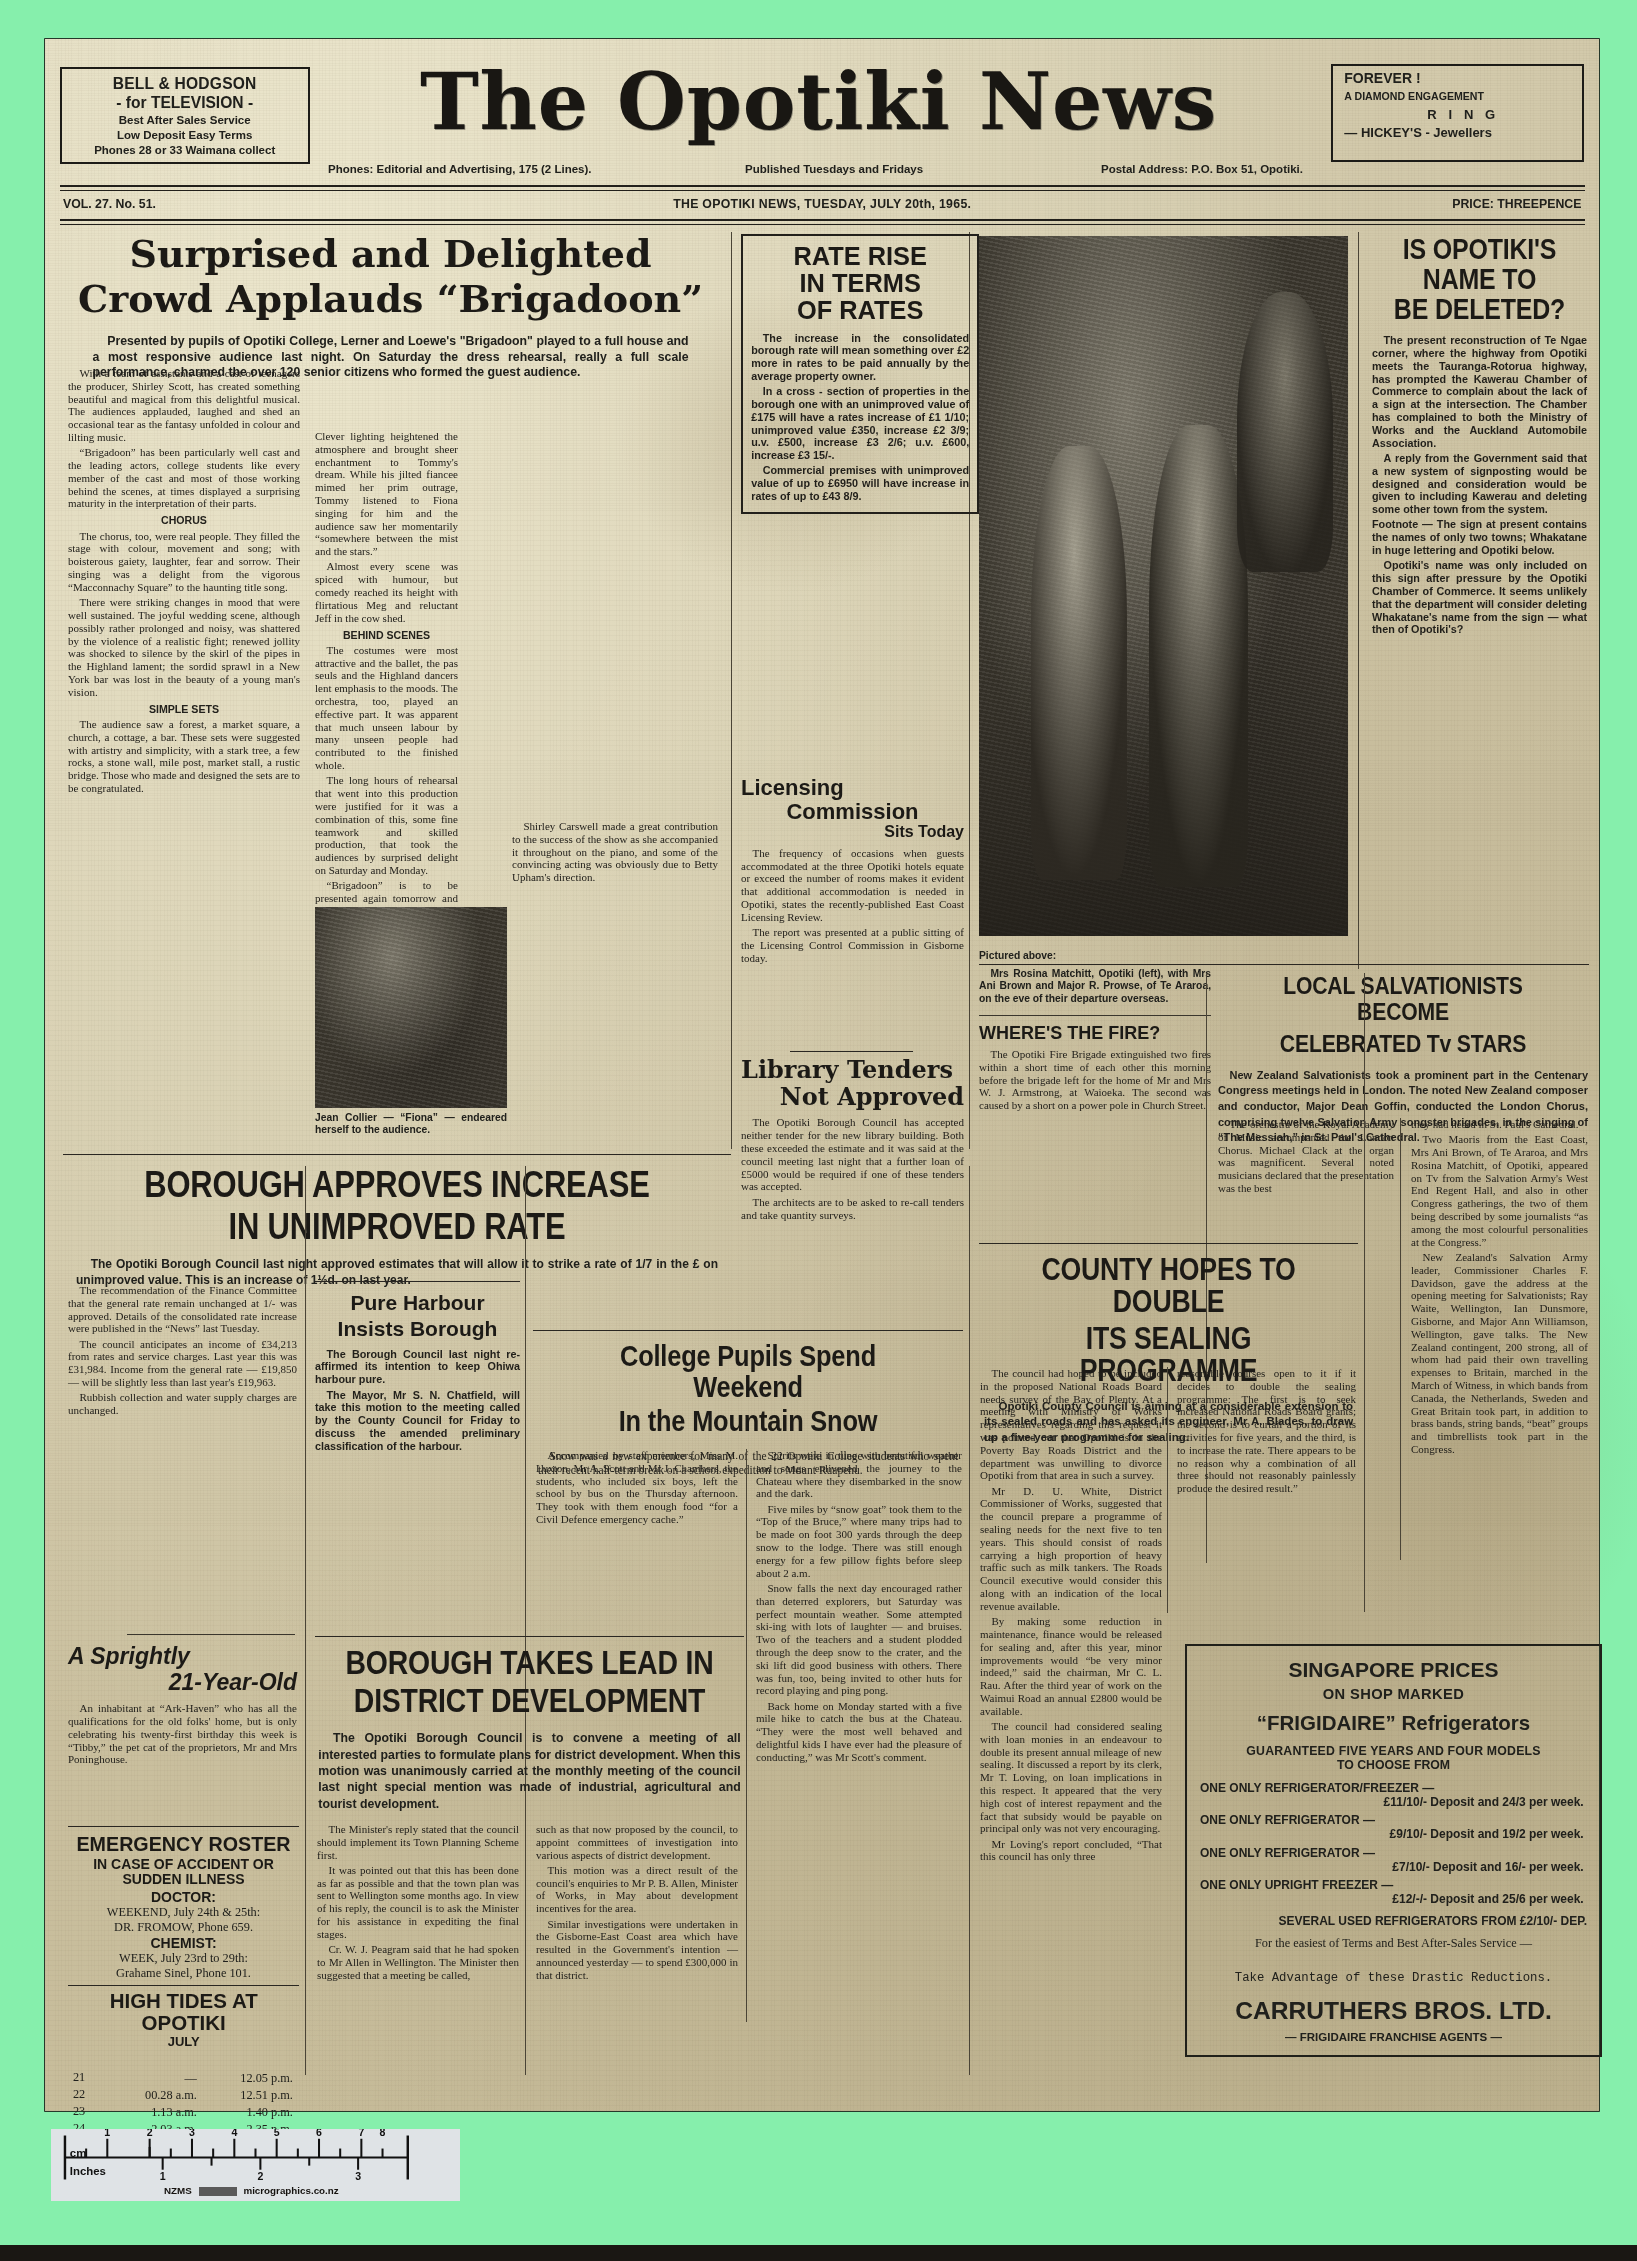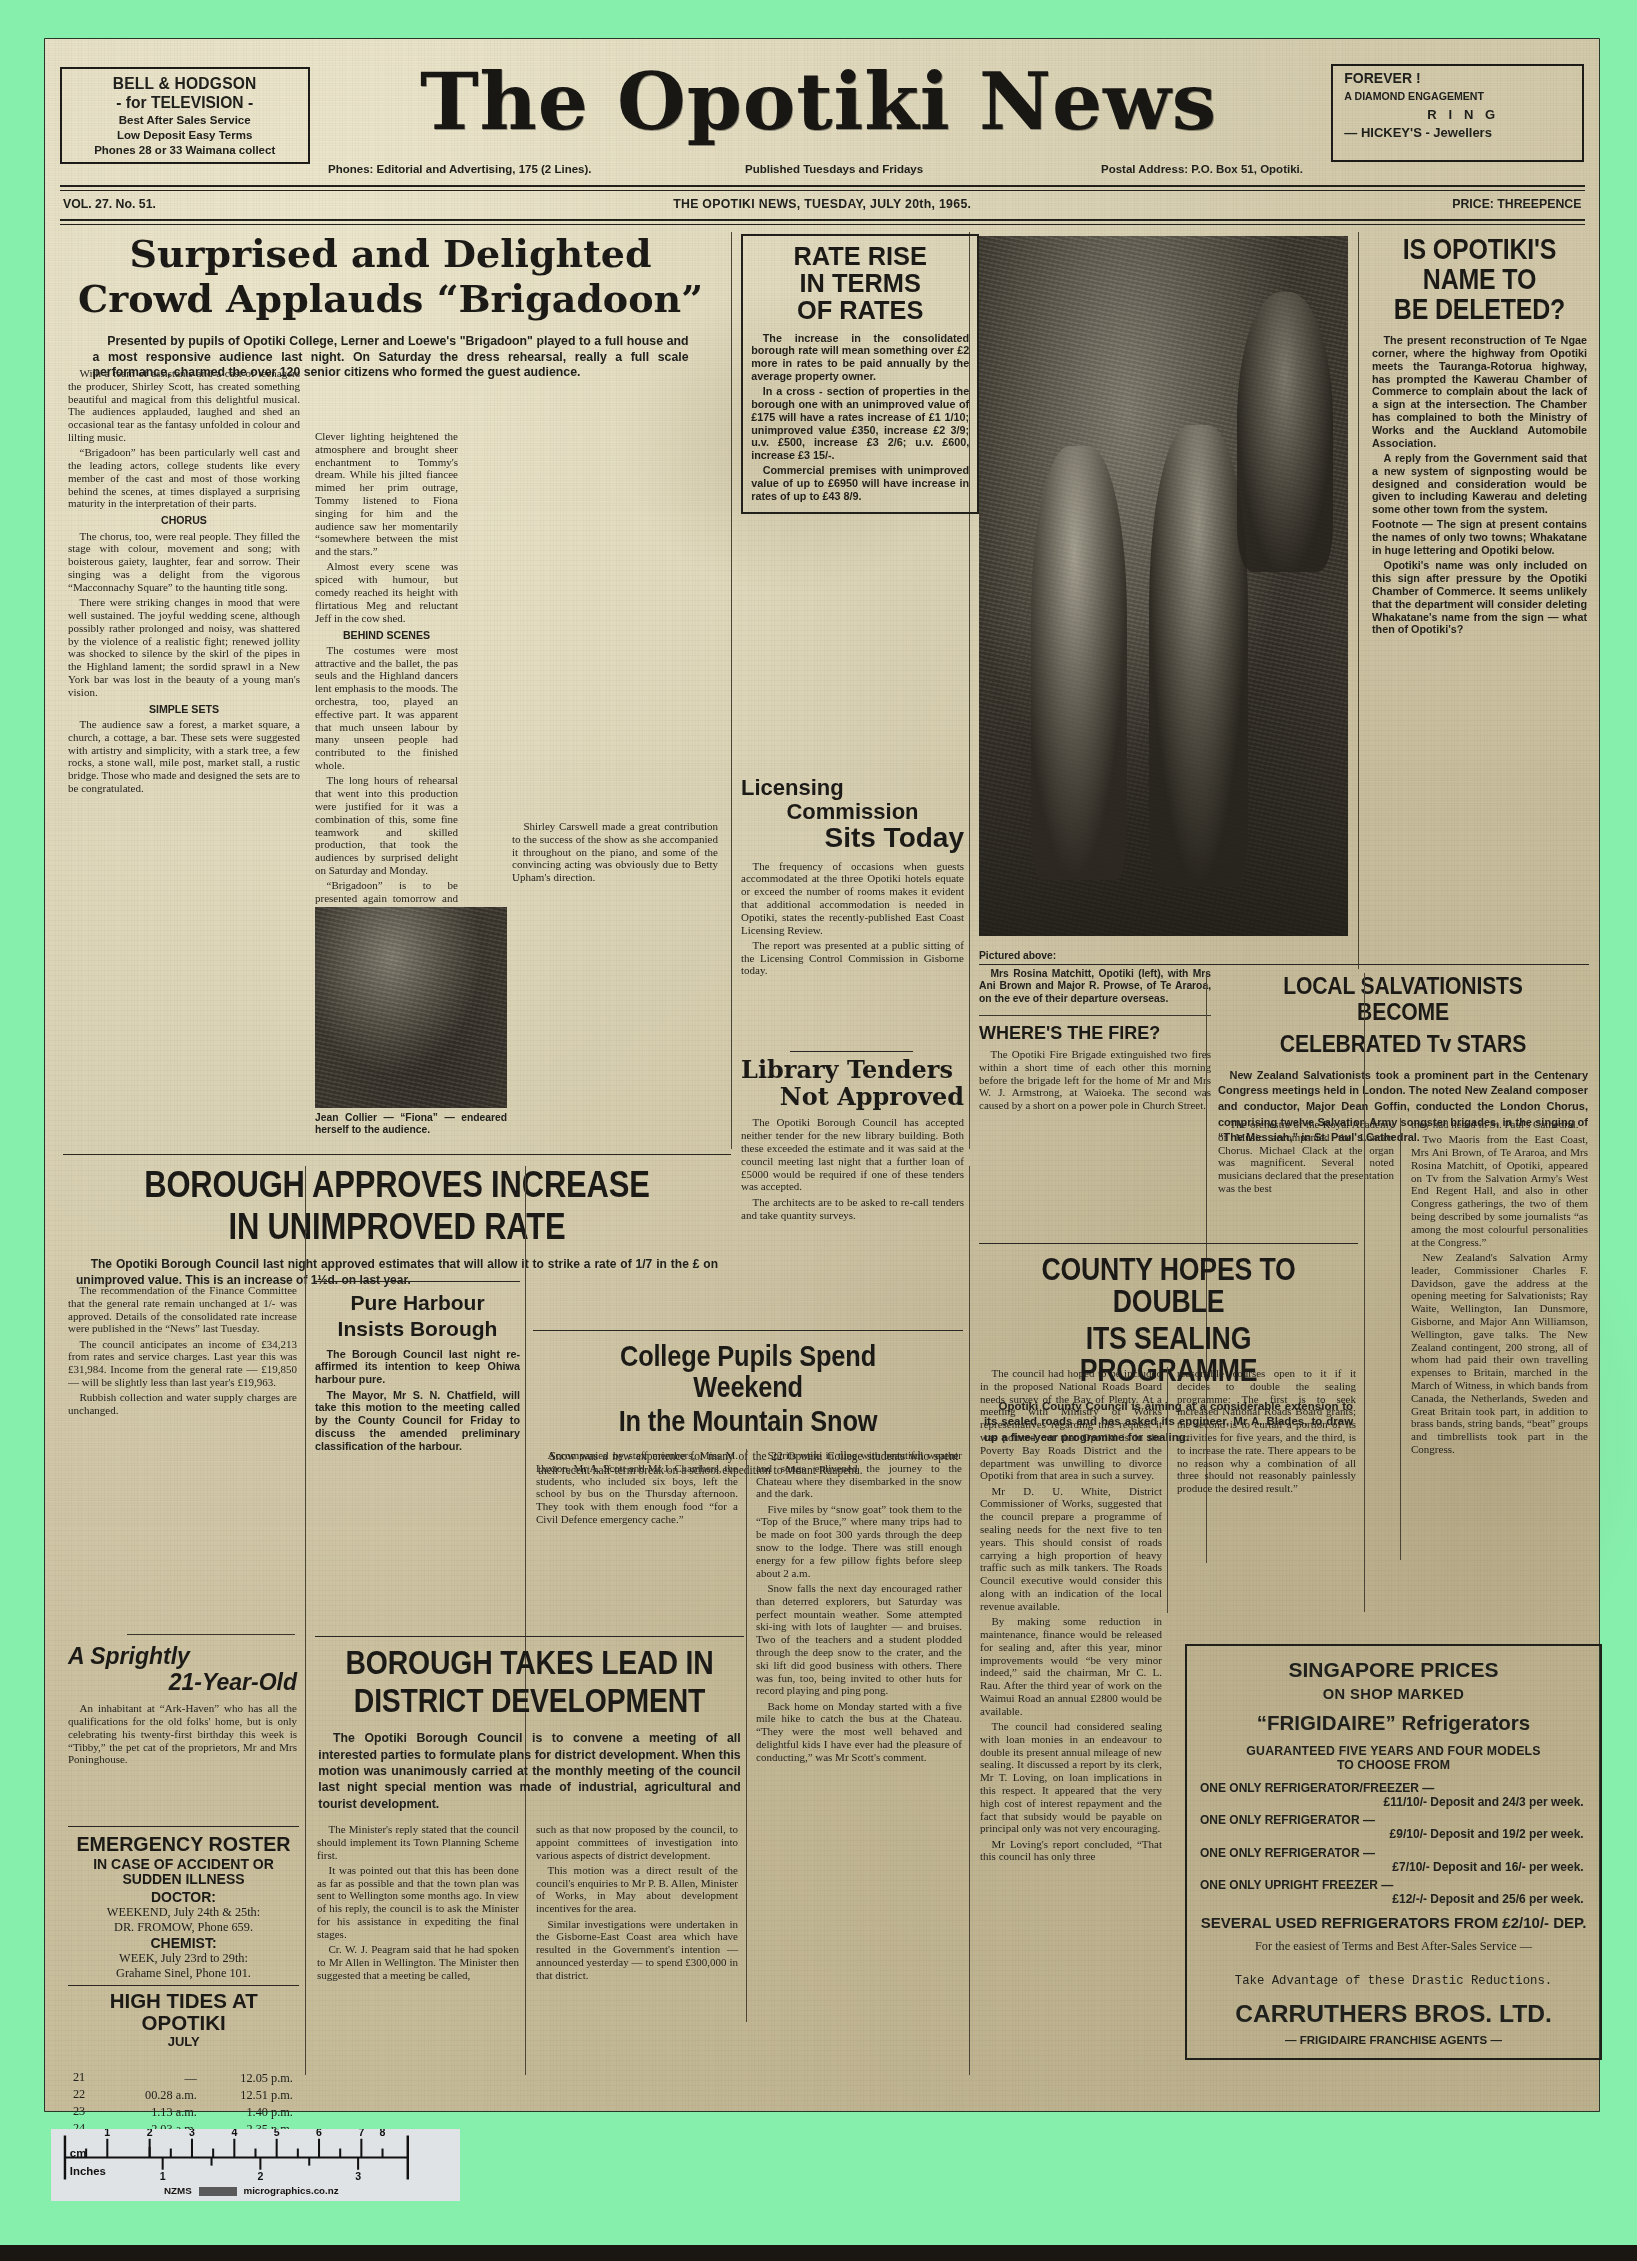--- a/index.html
+++ b/index.html
@@ -205,21 +205,21 @@
       <div class="bodysans" style="margin-top:7.4px;">
         <p>The increase in the consolidated borough rate will mean something over £2 more in rates to be paid annually by the average property owner.</p>
         <p>In a cross - section of properties in the borough one with an unimproved value of £175 will have a rates increase of £1 1/10; unimproved value £350, increase £2 3/9; u.v. £500, increase £3 2/6; u.v. £600, increase £3 15/-.</p>
         <p>Commercial premises with unimproved value of up to £6950 will have increase in rates of up to £43 8/9.</p>
       </div>
     </div>
 
     <div class="col" style="left:696px;top:737px;width:223px;">
       <div class="hl-sans" style="font-size:22px;text-align:left;">Licensing</div>
       <div class="hl-sans" style="font-size:22px;text-align:center;">Commission</div>
-      <div class="hl-sans" style="font-size:28px;text-align:right;">Sits Today</div>
+      <div class="hl-sans" style="font-size:16px;text-align:right;">Sits Today</div>
       <div class="bodytext" style="margin-top:6.6px;">
         <p>The frequency of occasions when guests accommodated at the three Opotiki hotels equate or exceed the number of rooms makes it evident that additional accommodation is needed in Opotiki, states the recently-published East Coast Licensing Review.</p>
         <p>The report was presented at a public sitting of the Licensing Control Commission in Gisborne today.</p>
       </div>
     </div>
 
     <div class="col" style="left:696px;top:1006px;width:223px;">
       <hr class="hr" style="width:123px;margin-left:49px;">
       <div class="hl-serif" style="font-size:24px;text-align:left;">Library Tenders</div>
       <div class="hl-serif" style="font-size:24px;text-align:right;margin-top:1.6px;">Not Approved</div>
@@ -457,21 +457,21 @@
           <div style="margin-bottom: 4.1px;">
             <div style="font-size:12px;font-weight:bold;">ONE ONLY REFRIGERATOR —</div>
             <div style="font-size:12px;font-weight:bold;text-align:right;padding-right:3.3px;">£7/10/- Deposit and 16/- per week.</div>
           </div>
           <div style="margin-bottom: 4.1px;">
             <div style="font-size:12px;font-weight:bold;">ONE ONLY UPRIGHT FREEZER —</div>
             <div style="font-size:12px;font-weight:bold;text-align:right;padding-right:3.3px;">£12/-/- Deposit and 25/6 per week.</div>
           </div>
         </div>
 
-      <div style="font-size:15px;font-weight:bold;margin-top:8.2px;text-align:center;">SEVERAL USED REFRIGERATORS FROM £2/10/- DEP.</div>
+      <div style="font-size:12px;font-weight:bold;margin-top:8.2px;text-align:right;">SEVERAL USED REFRIGERATORS FROM £2/10/- DEP.</div>
       <div style="font-family:'Liberation Serif',serif;font-size:12.3px;margin-top:8.2px;">For the easiest of Terms and Best After-Sales Service —</div>
       <div style="font-family:Liberation Mono, monospace;font-size:12.3px;margin-top:20px;">Take Advantage of these Drastic Reductions.</div>
       <div style="font-size:24.6px;font-weight:bold;margin-top:11.5px;">CARRUTHERS BROS. LTD.</div>
       <div style="font-size:11.5px;font-weight:bold;margin-top:6.6px;">— FRIGIDAIRE FRANCHISE AGENTS —</div>
     </div>
 
   </div>
 
   <div class="ruler">
     <svg width="409" height="57" viewBox="0 0 500 70">

